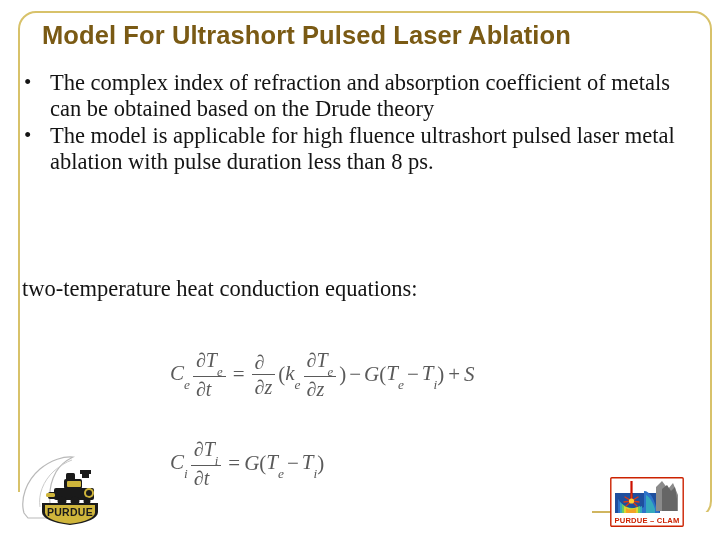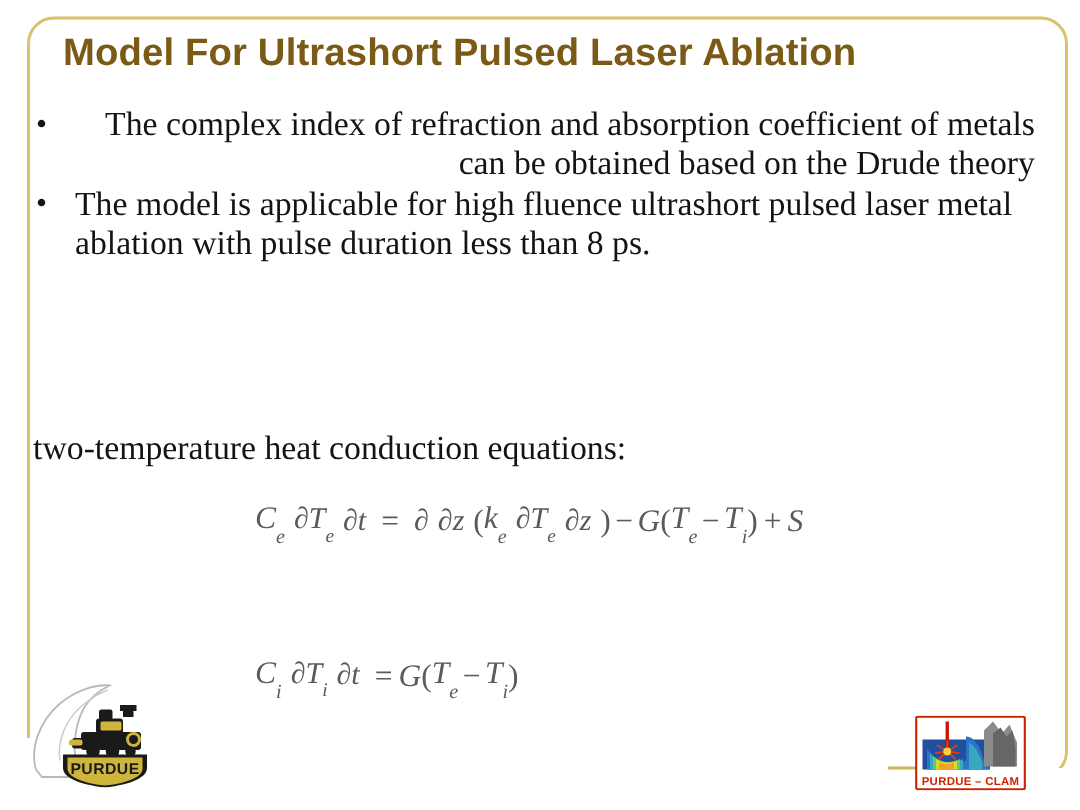--- a/index.html
+++ b/index.html
@@ -88,52 +88,52 @@
     width: 26px;
     text-align: left;
     font-size: 21px;
     line-height: 25.5px;
     color: #141414;
   }
   .bullet .btext {
     flex: 1 1 auto;
     padding-right: 4px;
   }
-  .b1 .btext { max-width: 640px; text-align: right; }
+  .b1 .btext { max-width: 640px; }
   .b2 .btext { max-width: 636px; }
 
   
   .subline {
     position: absolute;
     left: 22px;
-    top: 286px;
+    top: 276px;
     font-size: 22.5px;
     line-height: 26px;
     color: #141414;
   }
 
   
   .eqn {
     position: absolute;
     color: #5a5a5a;
     font-family: "Liberation Serif", "DejaVu Serif", serif;
     font-style: italic;
     font-size: 21px;
     line-height: 1;
     display: flex;
     align-items: center;
     white-space: nowrap;
   }
-  .eq1 { left: 170px; top: 335px; }
+  .eq1 { left: 170px; top: 349px; }
   .eq2 { left: 170px; top: 438px; }
 
   .frac {
     display: inline-flex;
-    flex-direction: row;
-    align-items: center;
+    flex-direction: column;
+    align-items: flex-start;
     justify-content: center;
     vertical-align: middle;
     margin: 0 3px;
   }
   .frac .num, .frac .den {
     display: block;
     padding: 0 3px;
     line-height: 1.12;
     font-size: 20px;
   }

